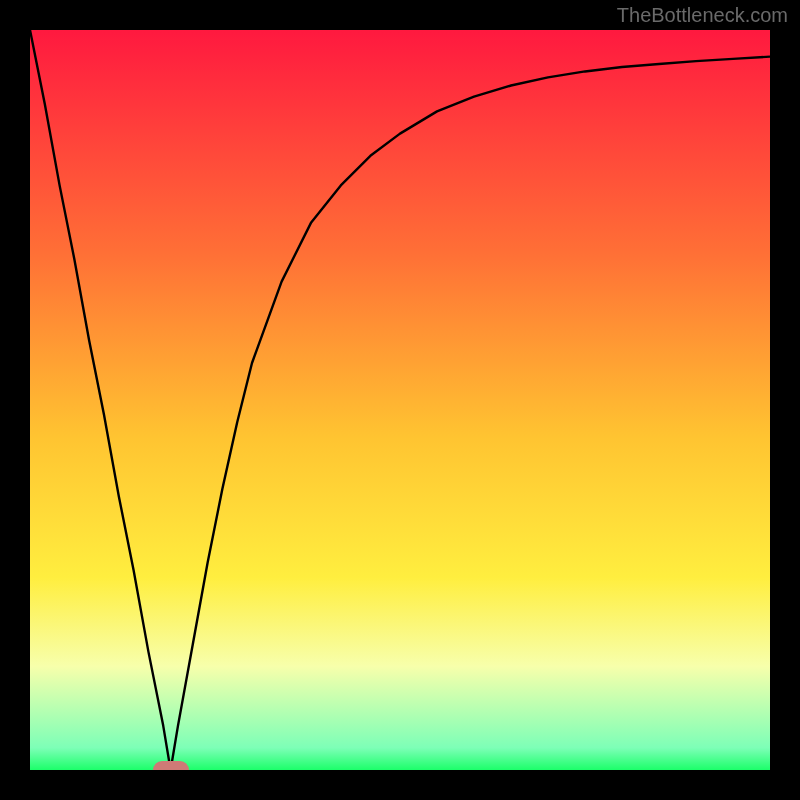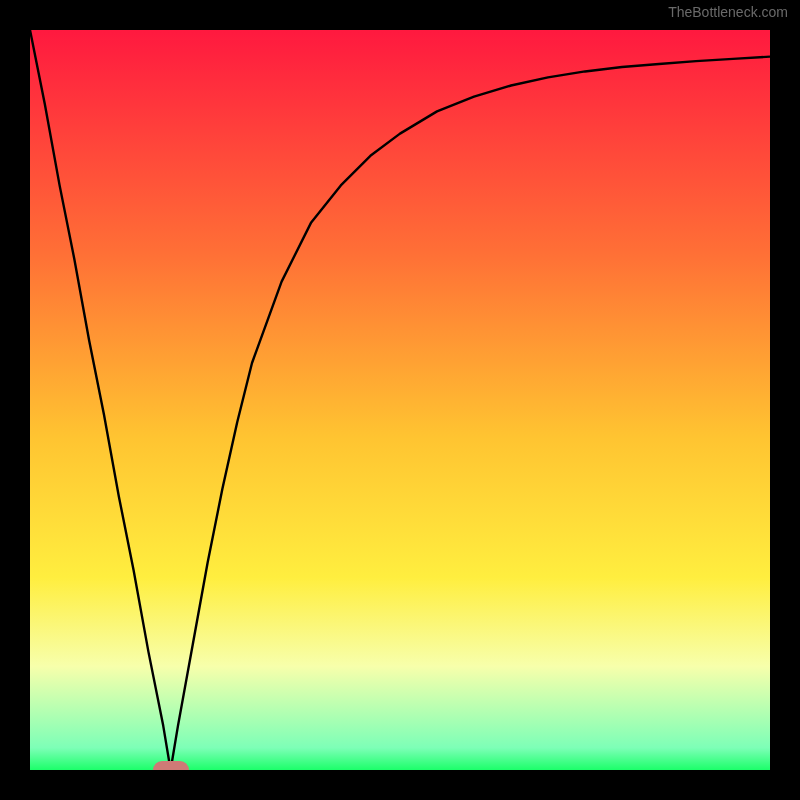--- a/index.html
+++ b/index.html
@@ -14,21 +14,21 @@
     width: 800px;
     height: 800px;
     background: #000;
     position: relative;
   }
   .watermark {
     position: absolute;
     top: 4px;
     right: 12px;
     color: #6a6a6a;
-    font-size: 14px;
+    font-size: 20px;
     font-weight: 500;
     z-index: 3;
     user-select: none;
   }
   .plot {
     position: absolute;
     top: 30px;
     left: 30px;
     width: 740px;
     height: 740px;

